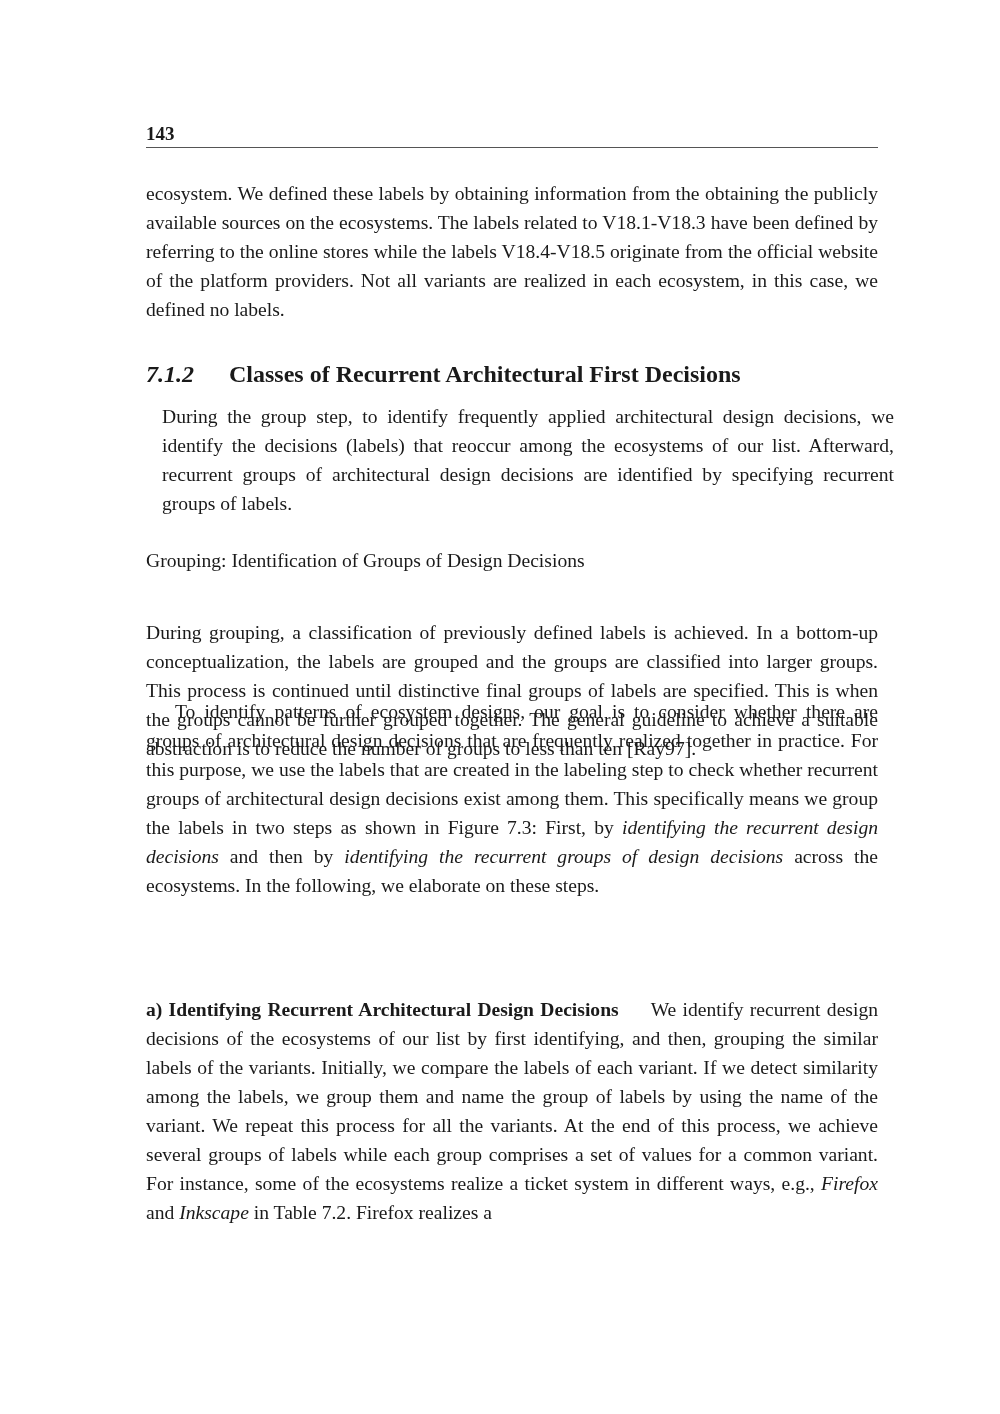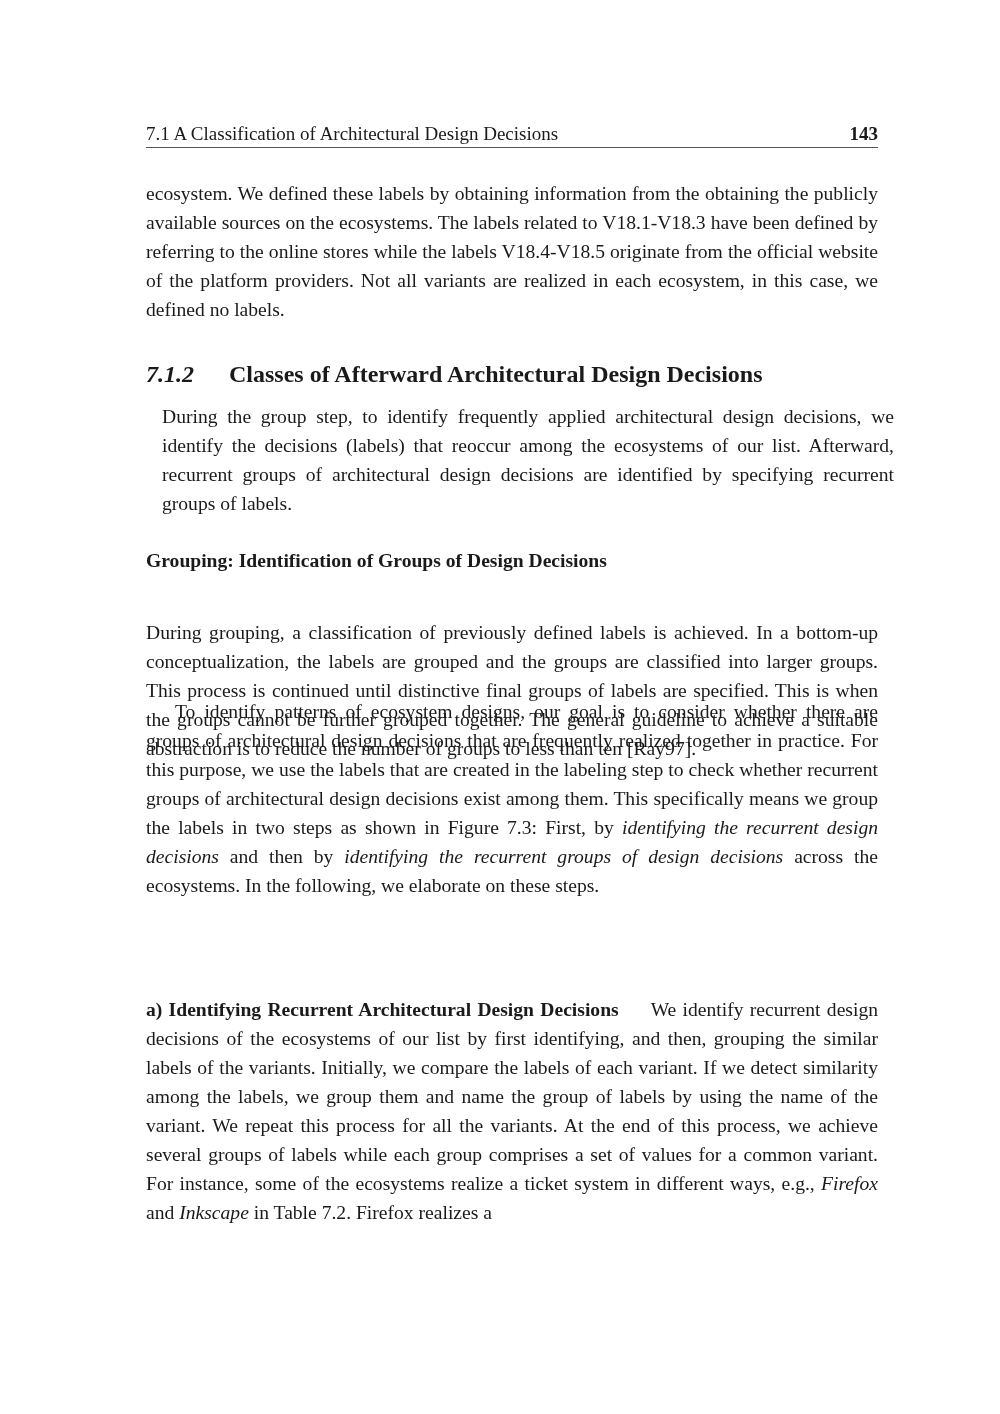--- a/index.html
+++ b/index.html
@@ -59,49 +59,48 @@
       margin: 0;
       white-space: nowrap;
     }
     .section-heading .num { display: inline-block; width: 83px; font-style: italic; }
     .p2 { position: absolute; top: 402px; left: 16px; width: 732px; }
     .subsection-heading {
       position: absolute;
       top: 547px;
       left: 0;
       font-family: "Liberation Serif", serif;
-      font-weight: bold;
+      font-weight: normal;
       font-size: 19.6px;
       line-height: 28px;
       margin: 0;
       white-space: nowrap;
     }
     .p3 { position: absolute; top: 618px; left: 0; width: 732px; }
     .p4 { position: absolute; top: 697px; left: 0; width: 732px; text-indent: 29px; }
     .p5 { position: absolute; top: 995px; left: 0; width: 732px; }
     .p5 .run-in {
       font-weight: bold;
       margin-right: 32px;
     }
     em { font-style: italic; }
   </style>
 </head>
 <body>
 
 <div class="page">
 
   <div class="running-header">
-    <span>7.1 A Classification of Architectural Design Decisions</span>
     <span class="page-num">143</span>
   </div>
 
   <p class="body-text p1">ecosystem. We defined these labels by obtaining information from the obtaining the publicly available sources on the ecosystems. The labels related to V18.1-V18.3 have been defined by referring to the online stores while the labels V18.4-V18.5 originate from the official website of the platform providers. Not all variants are realized in each ecosystem, in this case, we defined no labels.</p>
 
   <h2 class="section-heading">
-    <span class="num">7.1.2</span><span>Classes of Afterward Architectural Design Decisions</span>
+    <span class="num">7.1.2</span><span>Classes of Recurrent Architectural First Decisions</span>
   </h2>
 
   <p class="body-text p2">During the group step, to identify frequently applied architectural design decisions, we identify the decisions (labels) that reoccur among the ecosystems of our list. Afterward, recurrent groups of architectural design decisions are identified by specifying recurrent groups of labels.</p>
 
   <h3 class="subsection-heading">Grouping: Identification of Groups of Design Decisions</h3>
 
   <p class="body-text p3">During grouping, a classification of previously defined labels is achieved. In a bottom-up conceptualization, the labels are grouped and the groups are classified into larger groups. This process is continued until distinctive final groups of labels are specified. This is when the groups cannot be further grouped together. The general guideline to achieve a suitable abstraction is to reduce the number of groups to less than ten [Ray97].</p>
 
   <p class="body-text p4"><span>To identify patterns of ecosystem designs, our goal is to consider whether there are groups of architectural design decisions that are frequently realized together in practice. For this purpose, we use the labels that are created in the labeling step to check whether recurrent groups of architectural design decisions exist among them. This specifically means we group the labels in two steps as shown in Figure 7.3: First, by </span><em>identifying the recurrent design decisions</em><span> and then by </span><em>identifying the recurrent groups of design decisions</em><span> across the ecosystems. In the following, we elaborate on these steps.</span></p>
 

